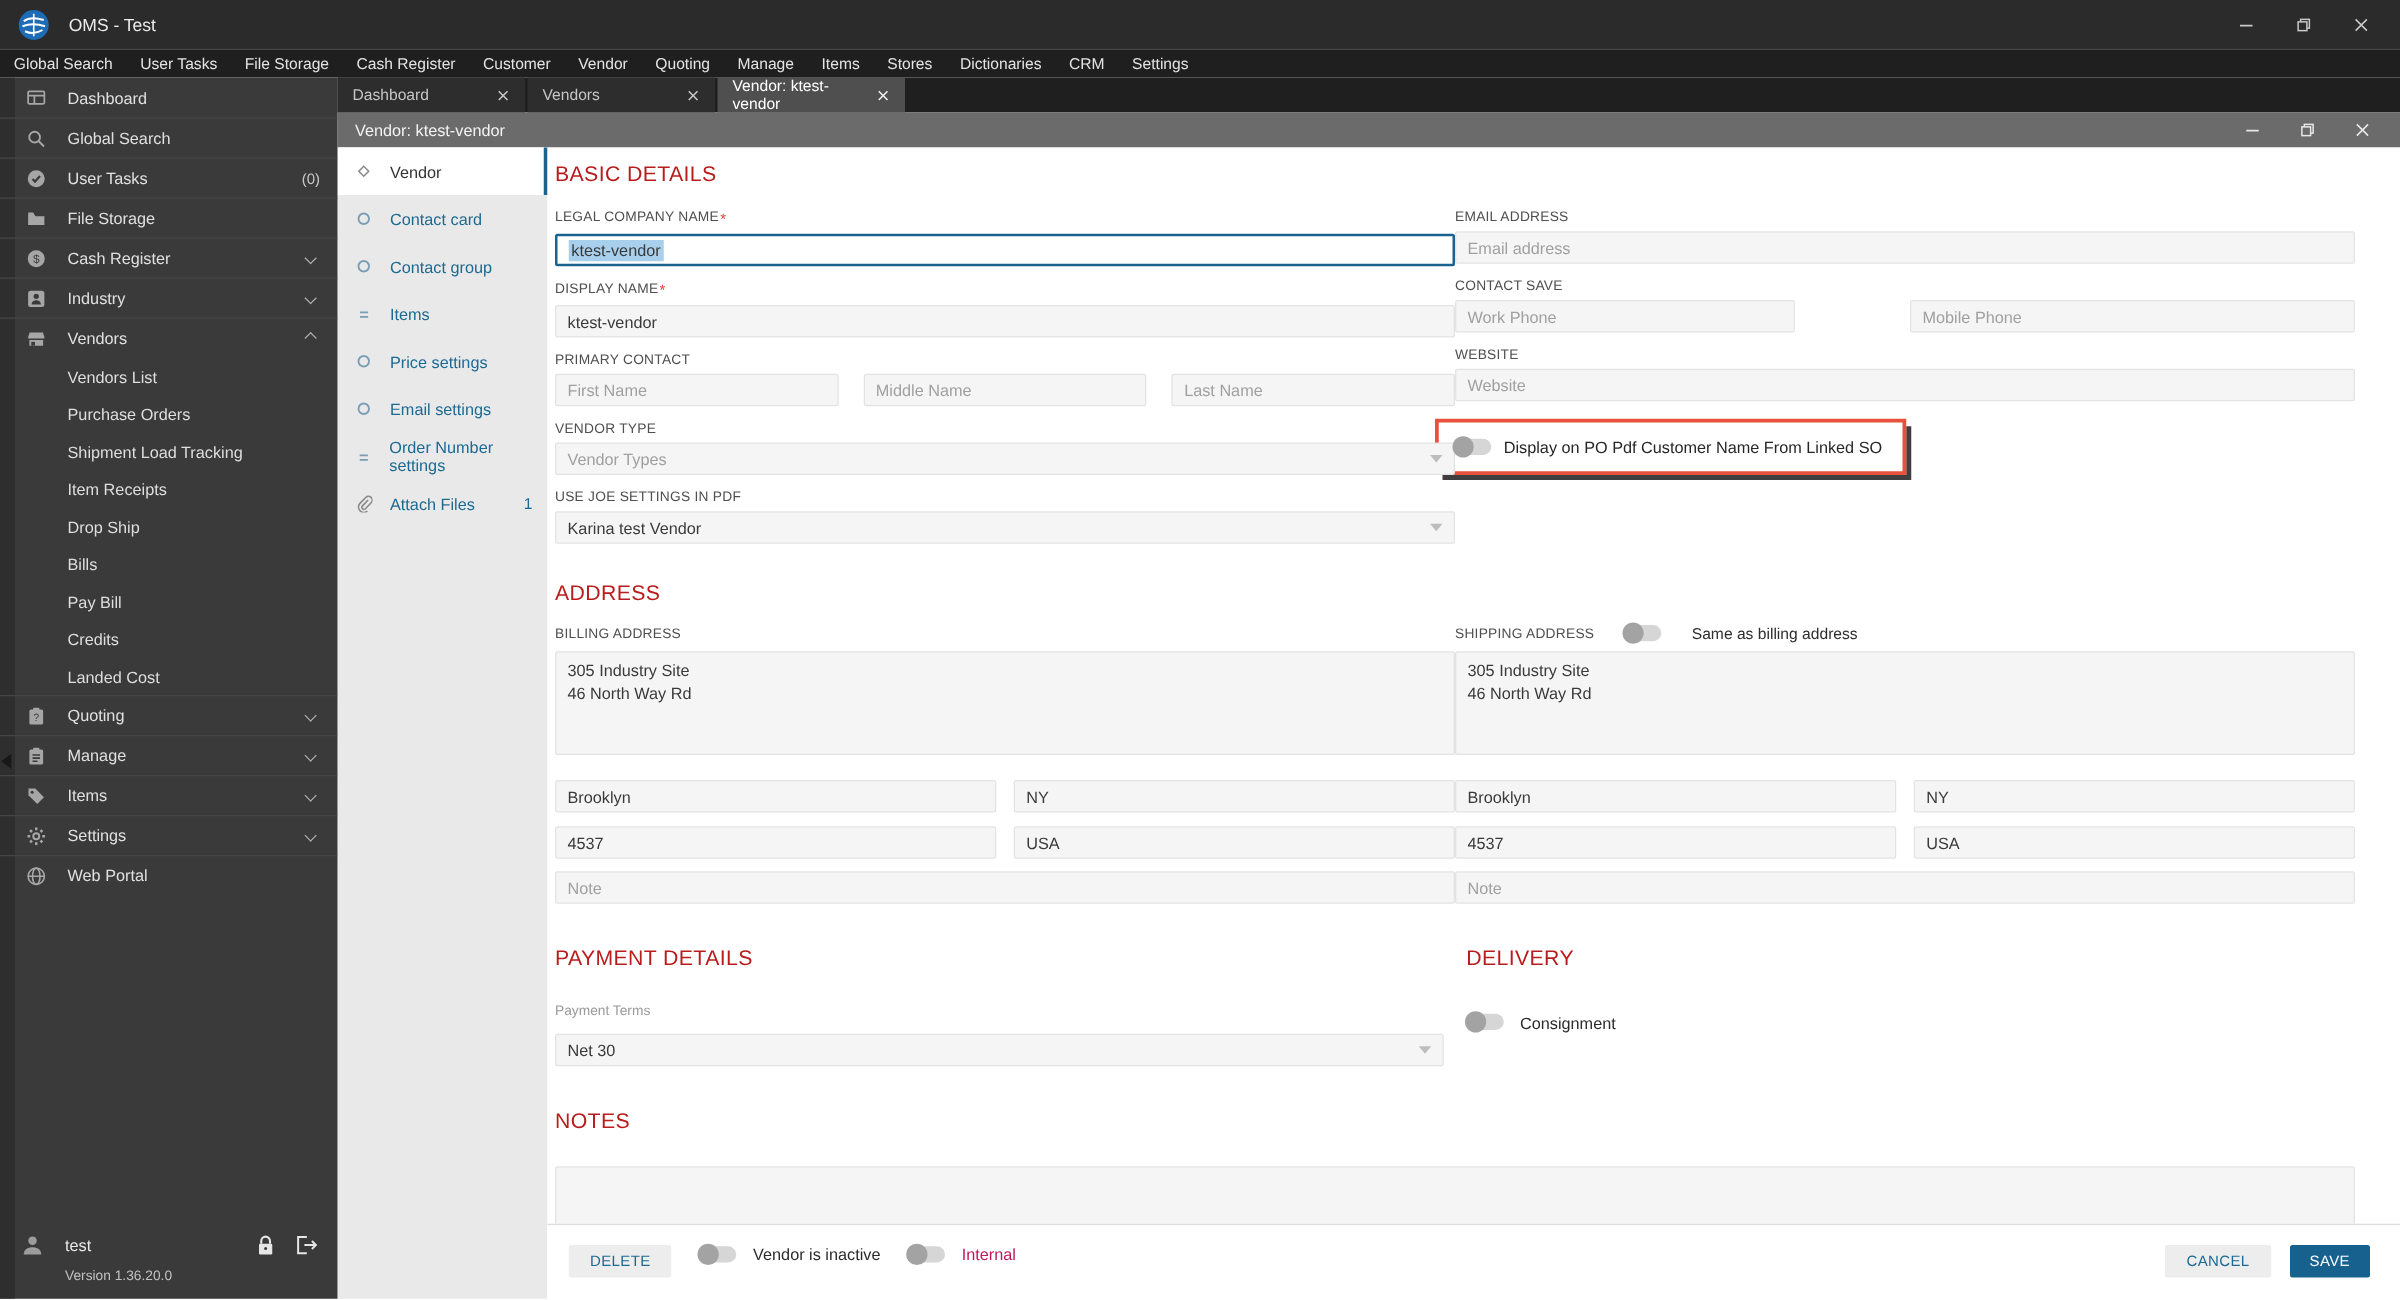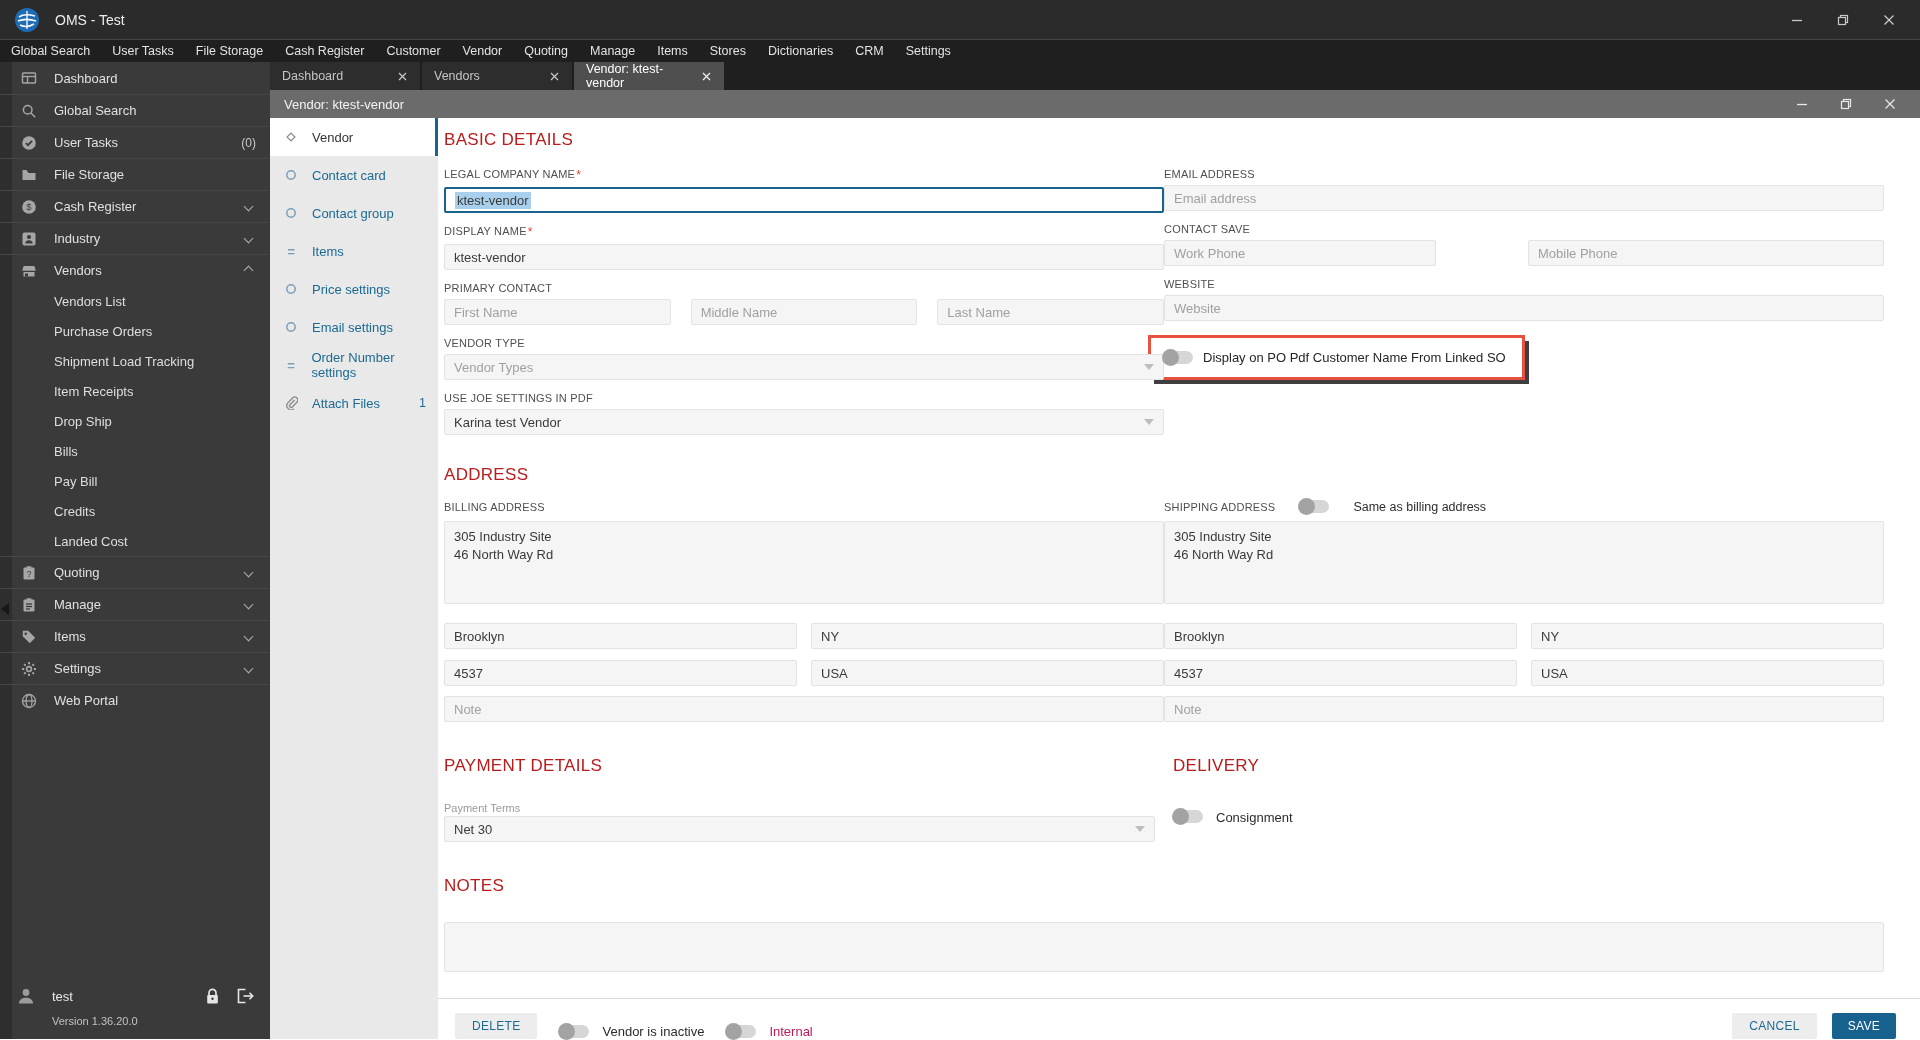--- a/index.html
+++ b/index.html
@@ -93,29 +93,29 @@
 
   .section-address{margin-top:30px}
   .addr-grid{margin-top:13px}
   .addr-label-row{display:flex;align-items:center;gap:24px;margin-bottom:6px;height:17px}
   .same-label{font-size:12.5px;color:#2e2e2e}
   .duo{display:grid;grid-template-columns:1fr 1fr;column-gap:14px}
   .mt15{margin-top:15px}.mt11{margin-top:11px}.mt10{margin-top:10px}
 
   .section-payment{margin-top:34px}
   .pay-grid{display:grid;grid-template-columns:1fr 1fr;column-gap:18px}
-  .small-label{font-size:11px;color:#9a9a9a;margin-top:26px;margin-bottom:2px;display:block}
+  .small-label{font-size:11px;color:#9a9a9a;margin-top:26px;margin-bottom:12px;display:block}
   .consign-row{display:flex;gap:13px;margin-top:34px}
   .consign-label{font-size:13px;color:#2b2b2b}
 
   .section-notes{margin-top:34px}
   .notes-strip{margin-top:26px;height:50px;background:#f5f5f5;border:1px solid #e3e3e3;border-radius:2px}
 
   
-  .footerbar{height:41px;border-top:1px solid #dcdcdc;display:flex;align-items:flex-end;padding:0 24px 0 17px;background:#fff;flex-shrink:0}
+  .footerbar{height:60px;border-top:1px solid #dcdcdc;display:flex;align-items:flex-start;padding:16px 24px 0 17px;background:#fff;flex-shrink:0}
   .btn{height:26px;display:inline-flex;align-items:center;justify-content:center;font-size:12px;border-radius:2px;cursor:pointer;letter-spacing:.3px}
   .btn-plain{background:#ededed;color:#1b6a93;padding:0 17px}
   .btn-primary{background:#17618f;color:#fff;padding:0 16px;margin-left:15px}
   .foot-toggle{display:flex;align-items:center;gap:13px;margin-left:22px}
   .foot-label{font-size:13px;color:#2b2b2b}
   .foot-label.muted{color:#be185d}
   .foot-right{margin-left:auto;display:flex;align-items:center}
 </style>
 </head>
 <body>

